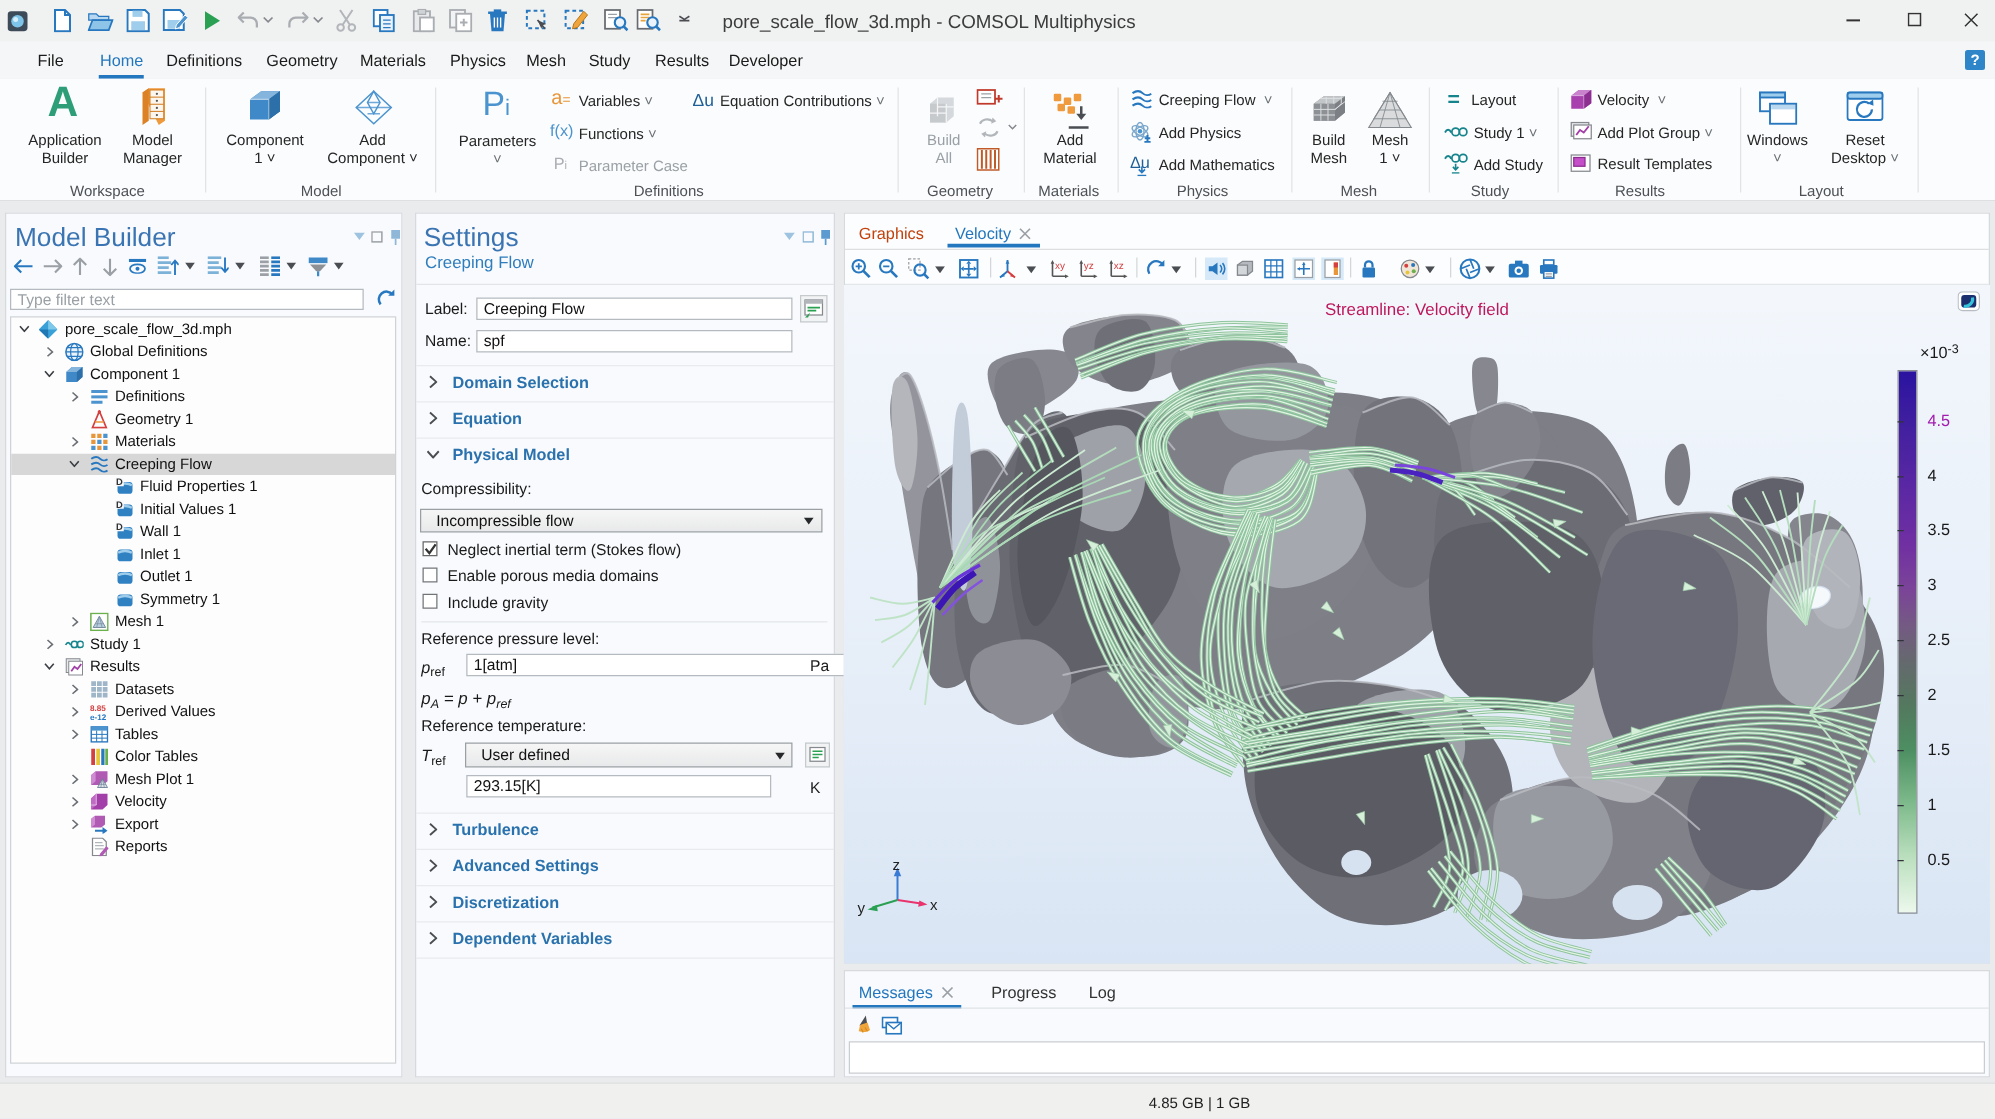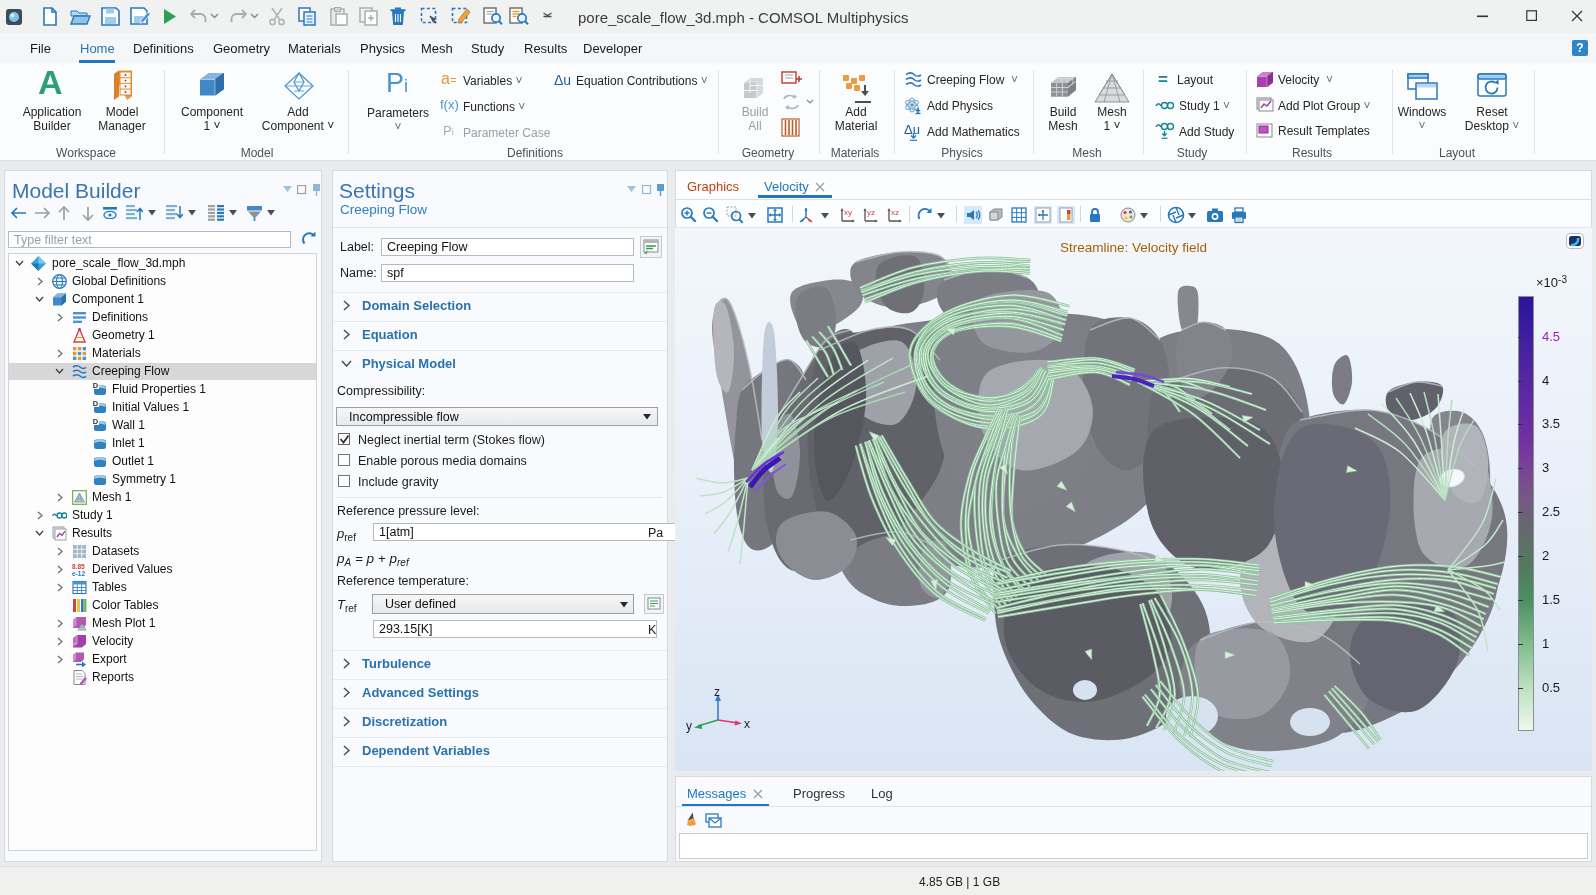--- a/index.html
+++ b/index.html
@@ -737,21 +737,21 @@
 <div class="ab" style="left:337px;top:597px;font-size:13px;font-style:italic;">T<span style="font-size:10px;font-style:normal;vertical-align:-3px;">ref</span></div>
 <div class="inp" style="left:372px;top:594px;width:262px;height:20px;background:linear-gradient(#f6f6f6,#e8e9ea);border-color:#9a9fa4;padding-left:12px;">User defined</div>
 <svg class="ic" style="left:620px;top:602px" width="9" height="6">
     <path d="M0 0h8l-4 5.5z" fill="#26282a"></path>
   </svg>
 <div class="ab" style="left:644px;top:594px;width:20px;height:20px;background:#f2f3f4;border:1px solid #c6cacd;"></div>
 <svg class="ic" style="left:647px;top:597px" width="14" height="14" viewBox="0 0 14 14">
     <rect x="1" y="1" width="12" height="11" fill="#fff" stroke="#85898e"></rect>
     <path d="M3 4h8M3 6.5h8M3 9h5" stroke="#2aa053" stroke-width="1.2"></path>
   </svg>
-<div class="inp" style="left:373px;top:620px;width:284px;height:18px;">293.15[K]</div>
+<div class="inp" style="left:373px;top:620px;width:244px;height:18px;">293.15[K]</div>
 <div class="ab" style="left:648px;top:623px;font-size:12.5px;">K</div>
 
 <div class="ab" style="left:333px;top:650px;width:334px;height:1px;background:#e8eaed;"></div>
 <svg class="ic" style="left:343px;top:658px" width="7" height="11">
     <path d="M1 1l5 4.5L1 10" fill="none" stroke="#4a4e53" stroke-width="1.5"></path>
   </svg>
 <div class="ab secthead" style="left:362px;top:656px;">Turbulence</div>
 <div class="ab" style="left:333px;top:679px;width:334px;height:1px;background:#e8eaed;"></div>
 <svg class="ic" style="left:343px;top:687px" width="7" height="11">
     <path d="M1 1l5 4.5L1 10" fill="none" stroke="#4a4e53" stroke-width="1.5"></path>
@@ -1259,21 +1259,21 @@
     <path d="M-5,-3.5 L5,0 L-5,3.5 Z" transform="translate(415 427) rotate(70)" fill="#d6efd8" stroke="#9fceab" stroke-width="0.5"></path>
     <path d="M-5,-3.5 L5,0 L-5,3.5 Z" transform="translate(275 102) rotate(200)" fill="#d6efd8" stroke="#9fceab" stroke-width="0.5"></path>
     <path d="M-5,-3.5 L5,0 L-5,3.5 Z" transform="translate(573 190) rotate(350)" fill="#d6efd8" stroke="#9fceab" stroke-width="0.5"></path>
     <path d="M-5,-3.5 L5,0 L-5,3.5 Z" transform="translate(677 242) rotate(10)" fill="#d6efd8" stroke="#9fceab" stroke-width="0.5"></path>
     <path d="M75.0,259.0C77.3,256.2 84.0,246.8 89.0,242.0C94.0,237.2 102.3,232.0 105.0,230.0" fill="none" stroke="#3c16b4" stroke-width="5"></path>
     <path d="M71.0,254.0C74.0,251.0 82.7,241.0 89.0,236.0C95.3,231.0 105.7,226.0 109.0,224.0" fill="none" stroke="#6a35d8" stroke-width="2.6"></path>
     <path d="M79.0,264.0C81.7,261.3 89.7,252.7 95.0,248.0C100.3,243.3 108.3,238.0 111.0,236.0" fill="none" stroke="#8552e0" stroke-width="2"></path>
     <path d="M437.0,148.0C440.7,148.5 452.0,149.3 459.0,151.0C466.0,152.7 475.7,156.8 479.0,158.0" fill="none" stroke="#4a22c0" stroke-width="4"></path>
     <path d="M441.0,144.0C445.3,144.5 459.0,145.3 467.0,147.0C475.0,148.7 485.3,152.8 489.0,154.0" fill="none" stroke="#7a45dd" stroke-width="2.4"></path>
   </svg>
-<div class="ab" style="left:675px;top:240px;width:917px;text-align:center;font-size:13.5px;color:#a16207;">Streamline: Velocity field</div>
+<div class="ab" style="left:675px;top:240px;width:917px;text-align:center;font-size:13.5px;color:#be185d;">Streamline: Velocity field</div>
 <svg class="ic" style="left:1566px;top:233px" width="18" height="17">
     <rect x="0.5" y="0.5" width="17" height="15" rx="3.5" fill="#fff" stroke="#b9bdc2"></rect>
     <rect x="3" y="3" width="12" height="10" rx="2.5" fill="#1b2f6e"></rect>
     <path d="M5 12a6 6 0 007-7" stroke="#36c2da" stroke-width="2.5" fill="none"></path>
   </svg>
 <div class="ab" style="left:1518px;top:296px;width:16px;height:435px;background:linear-gradient(#2a13a0,#41209f 10%,#5c28a4 22%,#7030a2 32%,#7b4399 40%,#745a83 47%,#646a6d 54%,#53795e 62%,#4d8f62 70%,#7fbb8c 80%,#bce0bf 90%,#ecf8ec);border:1px solid #8b8f94;"></div>
 <div class="ab" style="left:1536px;top:274px;font-size:13px;color:#1a1a1a;">×10<span style="font-size:10px;vertical-align:4px;">-3</span></div>
 <div class="ab" style="left:1542px;top:329px;font-size:13px;color:#a21caf;">4.5</div>
 <div class="ab" style="left:1518px;top:337px;width:5px;height:1px;background:#30343a;"></div>
 <div class="ab" style="left:1542px;top:373px;font-size:13px;color:#1a1a1a;">4</div>

